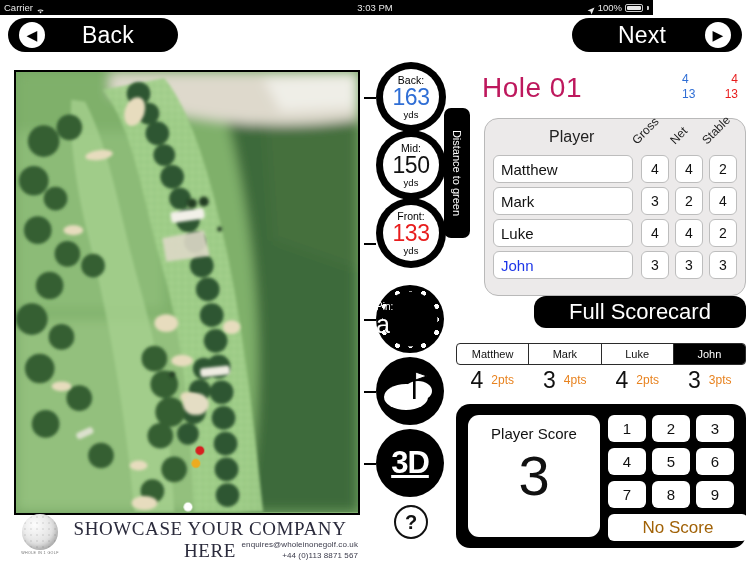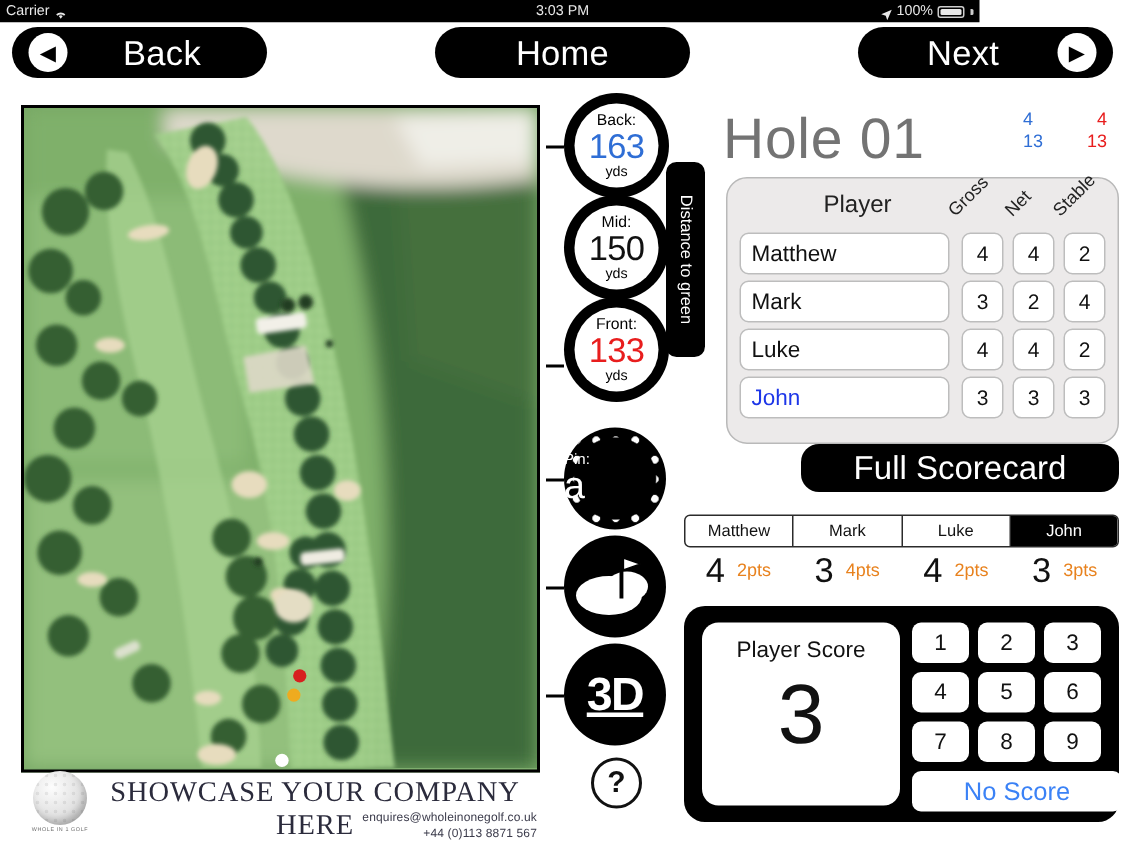--- a/index.html
+++ b/index.html
@@ -118,21 +118,21 @@
     background:#000; color:#fff; display:flex; align-items:center; justify-content:center;
     font-size:31px; font-weight:bold; letter-spacing:-1px;text-decoration:underline;
   }
   .help-btn {
     position:absolute; left:394px; top:505px; width:34px; height:34px; border-radius:50%;
     border:2px solid #111; background:#fff; color:#111;
     display:flex; align-items:center; justify-content:center; font-size:20px; font-weight:bold;
   }
 
   
-  .hole-title { position:absolute; left:482px; top:72px; font-size:38px; font-weight:500; letter-spacing:.5px; color:#737373; }
+  .hole-title { position:absolute; left:482px; top:72px; font-size:28px; font-weight:500; letter-spacing:.5px; color:#be185d; }
   .tee-stats { position:absolute; right:12px; top:72px; width:56px; font-size:12px; line-height:15px; }
   .tee-row { display:flex; justify-content:space-between; }
   .tee-blue { color:#2f6ed5; } .tee-red { color:#e81d1d; }
 
   
   .sc-panel {
     position:absolute; left:484px; top:118px; width:262px; height:178px;
     background:#eceaea; border:1px solid #b9b9b9; border-radius:14px;
   }
   .sc-head { position:absolute; left:0; top:0; width:262px; height:38px; }
@@ -185,21 +185,21 @@
   }
   .pad-label { font-size:15px; color:#111; }
   .pad-value { font-size:56px; color:#111; line-height:1; margin-top:6px; }
   .keys { position:absolute; left:152px; top:11px; width:126px; }
   .key-row { display:flex; gap:6px; margin-bottom:6px; }
   .key {
     width:38px; height:27px; background:#fff; border-radius:6px;
     display:flex; align-items:center; justify-content:center; font-size:15px; color:#111;
   }
   .key-wide { width:140px; height:27px; background:#fff; border-radius:6px;
-    display:flex; align-items:center; justify-content:center; font-size:17px; color:#3b82f6; }
+    display:flex; align-items:center; justify-content:center; font-size:17px; color:#a16207; }
 </style>
 </head>
 <body>
 
 <div id="app">
 
   <div class="statusbar">
     <div class="sb-left">
       <span>Carrier</span>
       <span class="wifi-ico">
@@ -218,23 +218,20 @@
       <span>100%</span>
       <span class="batt"></span>
         <span class="batt-cap"></span>
     </div>
   </div>
 
   <div class="navbar">
     <div class="pill pill-back">
       <span class="circ-arrow ca-left">◀</span>
       <span>Back</span>
-    </div>
-    <div class="pill pill-home">
-      <span>Home</span>
     </div>
     <div class="pill pill-next">
       <span>Next</span>
       <span class="circ-arrow ca-right">▶</span>
     </div>
   </div>
 
   <div class="map-wrap">
     <svg class="map-canvas" viewBox="0 0 346 445" preserveAspectRatio="none">
       <defs>

